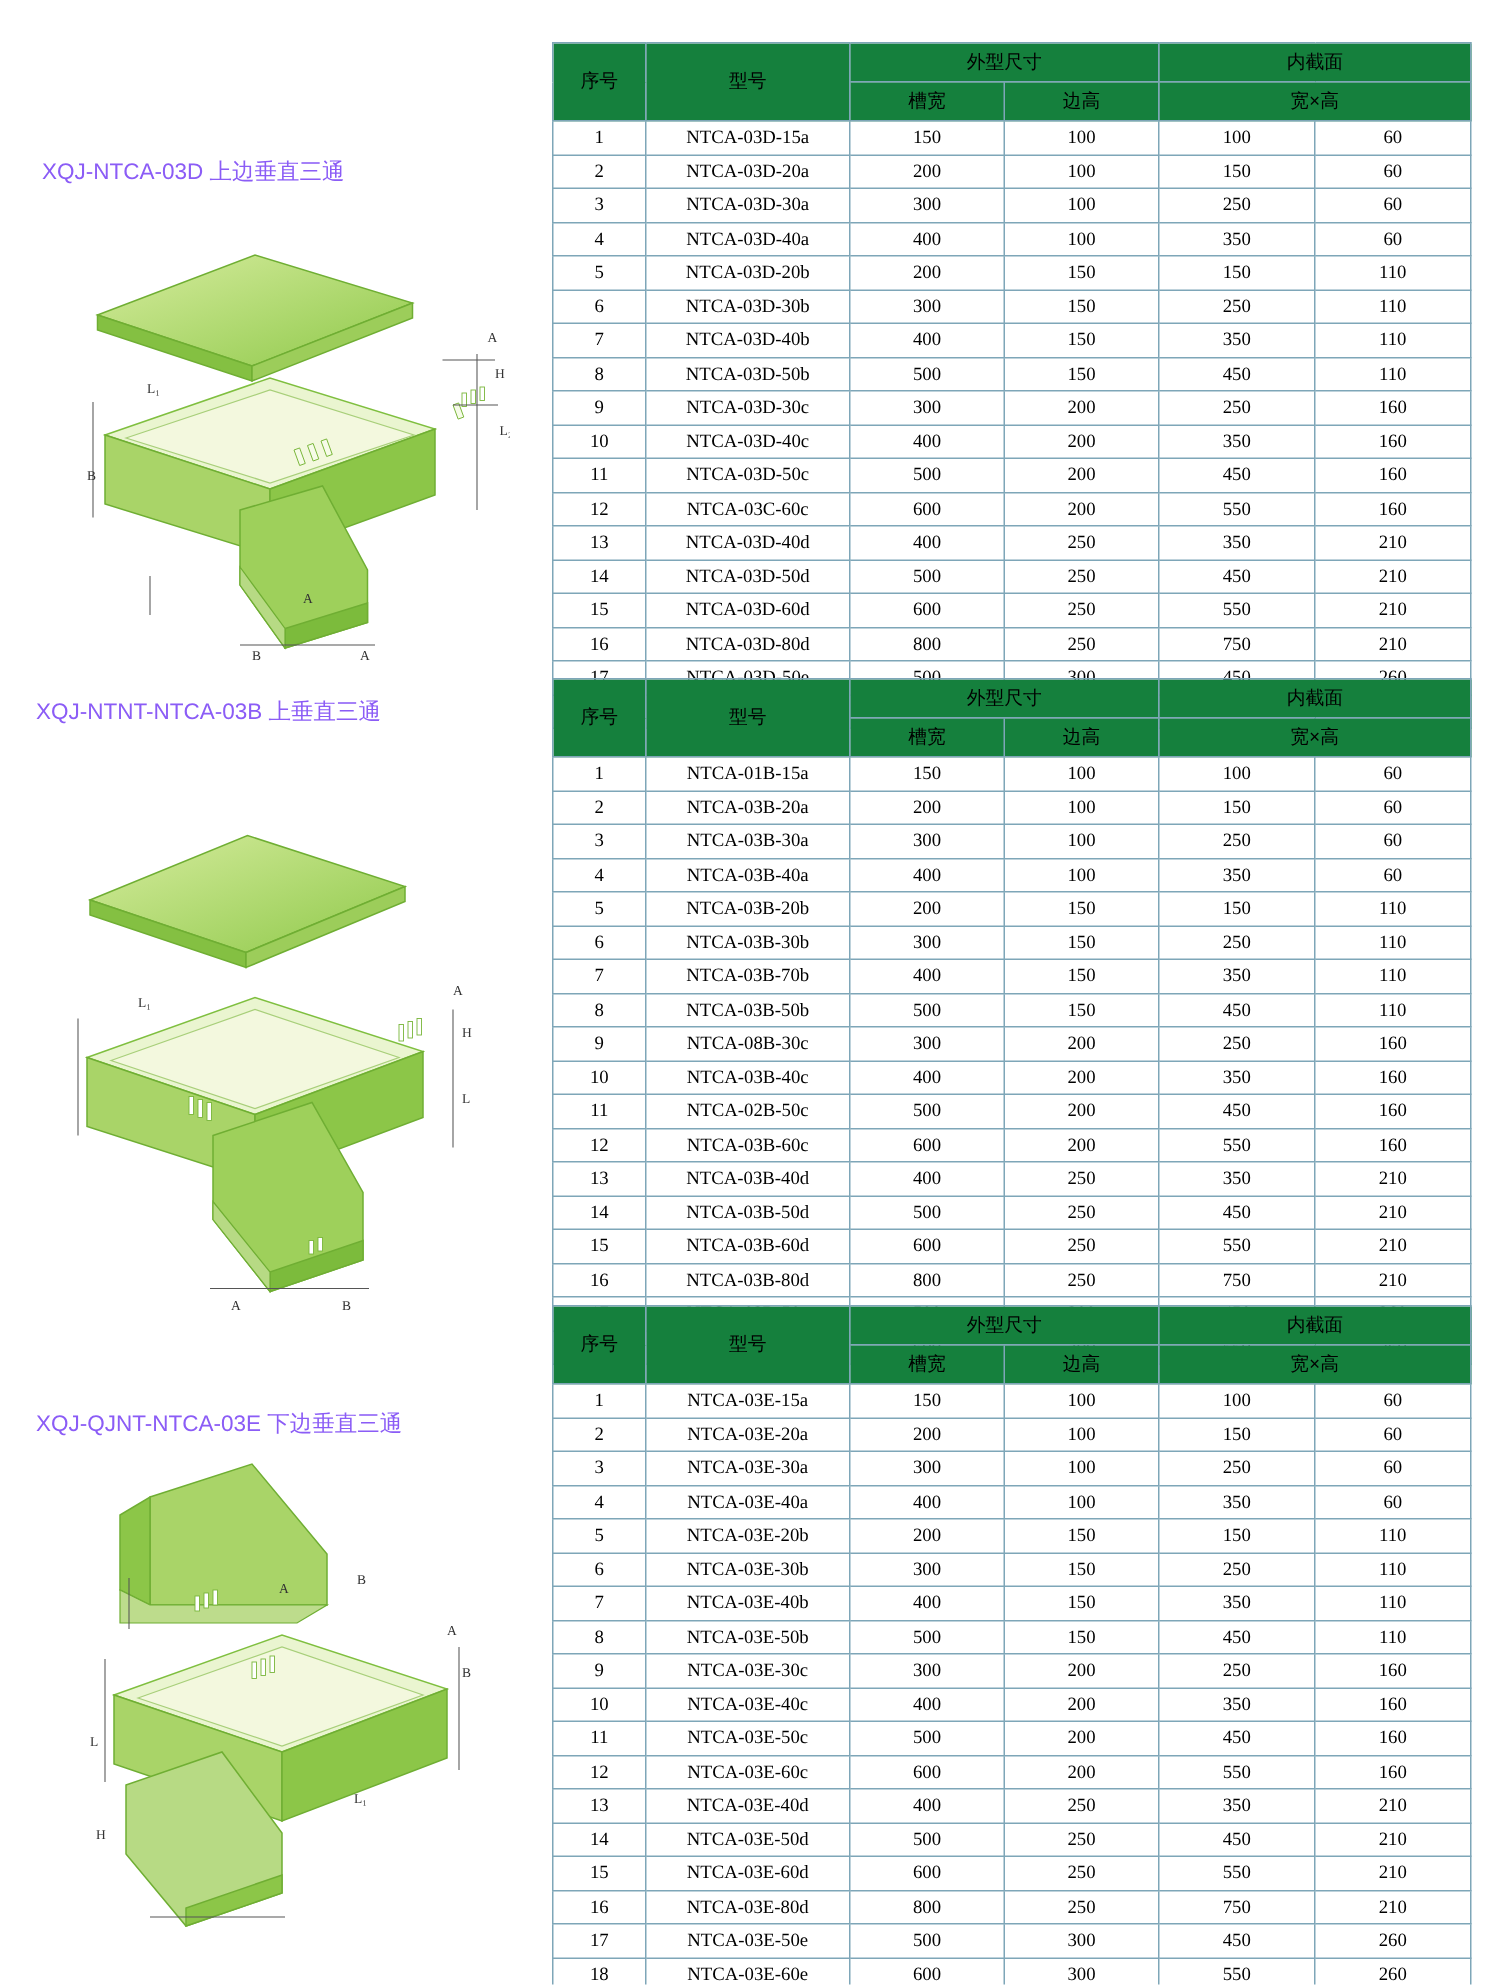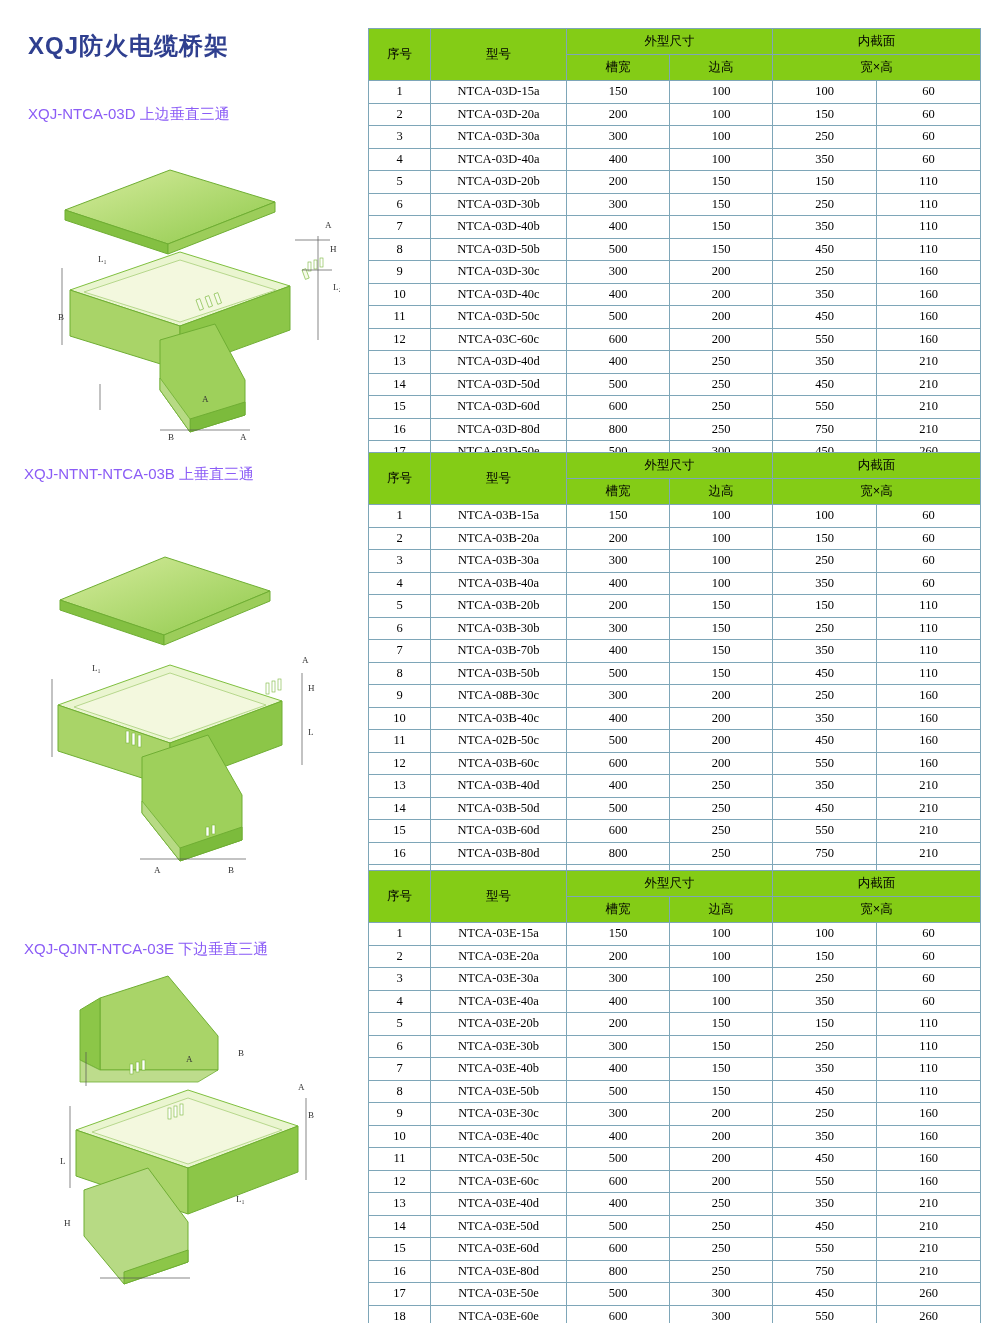--- a/index.html
+++ b/index.html
@@ -76,21 +76,21 @@
   }
   table.spec th,
   table.spec td {
     border: 1px solid #7ea6b8;
     text-align: center;
     vertical-align: middle;
     padding: 0;
     font-weight: normal;
   }
   table.spec thead th {
-    background: #84cc16;
+    background: #15803d;
     height: 25px;
     font-size: 12.5px;
     font-family: Liberation Mono, monospace;
   }
   table.spec thead th.tall {
     height: 50px;
     text-align: center;
   }
   table.spec tbody td {
     height: 21.5px;
@@ -108,21 +108,20 @@
   .c-iw { width: 104px; }
   .c-ih { width: 104px; }
 </style>
 </head>
 <body>
 
 <div class="page">
 
   <div class="left-col">
 
-    <div class="doc-title">XQJ防火电缆桥架</div>
 
     <div class="section-label lbl-1">XQJ-NTCA-03D 上边垂直三通</div>
 
     <div class="fig fig-1">
       <svg width="300" height="300" viewBox="0 0 300 300" xmlns="http://www.w3.org/2000/svg">
         <defs>
           <linearGradient id="g1" x1="0" y1="0" x2="1" y2="1">
             <stop offset="0" stop-color="#d6ec9e"></stop>
             <stop offset="1" stop-color="#8fc94a"></stop>
           </linearGradient>
@@ -466,21 +465,21 @@
         </tr>
         <tr>
           <th>槽宽</th>
           <th>边高</th>
           <th colspan="2">宽×高</th>
         </tr>
       </thead>
       <tbody>
           <tr>
             <td>1</td>
-            <td class="model">NTCA-03B-15a</td>
+            <td class="model">NTCA-01B-15a</td>
             <td>150</td>
             <td>100</td>
             <td>100</td>
             <td>60</td>
           </tr>
           <tr>
             <td>2</td>
             <td class="model">NTCA-03B-20a</td>
             <td>200</td>
             <td>100</td>

